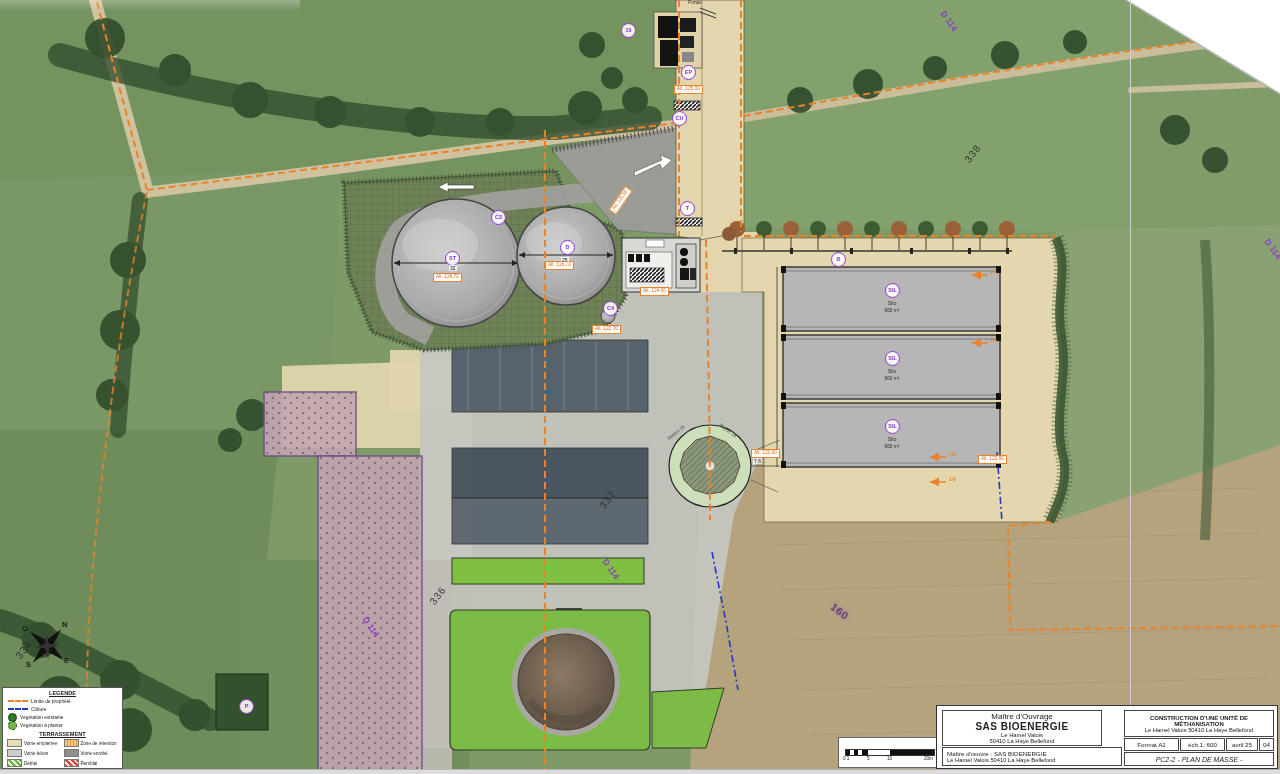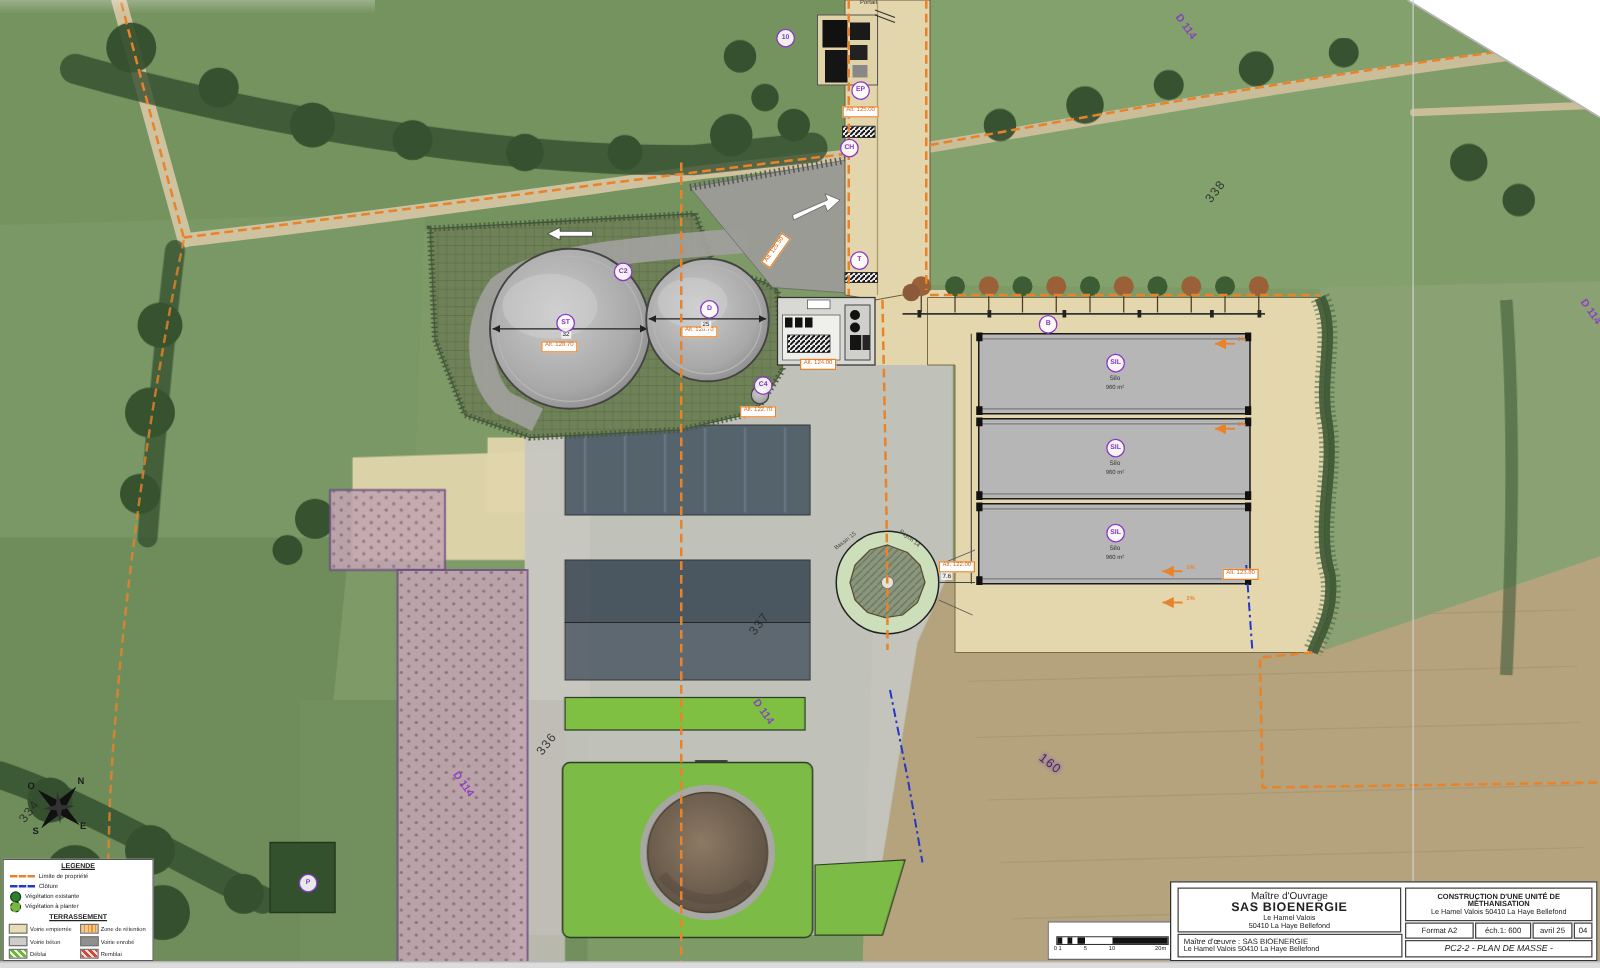--- a/index.html
+++ b/index.html
@@ -503,21 +503,21 @@
         <span style="width:22px;background:#fff"></span>
     <span style="width:44px;background:#111"></span>
   </div>
   <span class="sb-lab" style="left:4px">0 1</span>
   <span class="sb-lab" style="left:28px">5</span>
   <span class="sb-lab" style="left:48px">10</span>
   <span class="sb-lab" style="left:85px">20m</span>
 </div>
 
 <div class="tblock">
-  <div class="tcell" style="left:5px;top:4px;width:179px;height:36px">
+  <div class="tcell" style="left:5px;top:4px;width:160px;height:36px">
     <div class="t-owner-role">Maître d'Ouvrage</div>
     <div class="t-owner-name">SAS BIOENERGIE</div>
     <div class="t-addr">Le Hamel Valois</div>
     <div class="t-addr">50410 La Haye Bellefond</div>
   </div>
   <div class="tcell moe-cell" style="left:5px;top:41px;width:180px;height:19px">
     <div class="t-small">Maître d'œuvre : SAS BIOENERGIE</div>
     <div class="t-addr">Le Hamel Valois   50410 La Haye Bellefond</div>
   </div>
   <div class="tcell" style="left:187px;top:4px;width:150px;height:27px">

